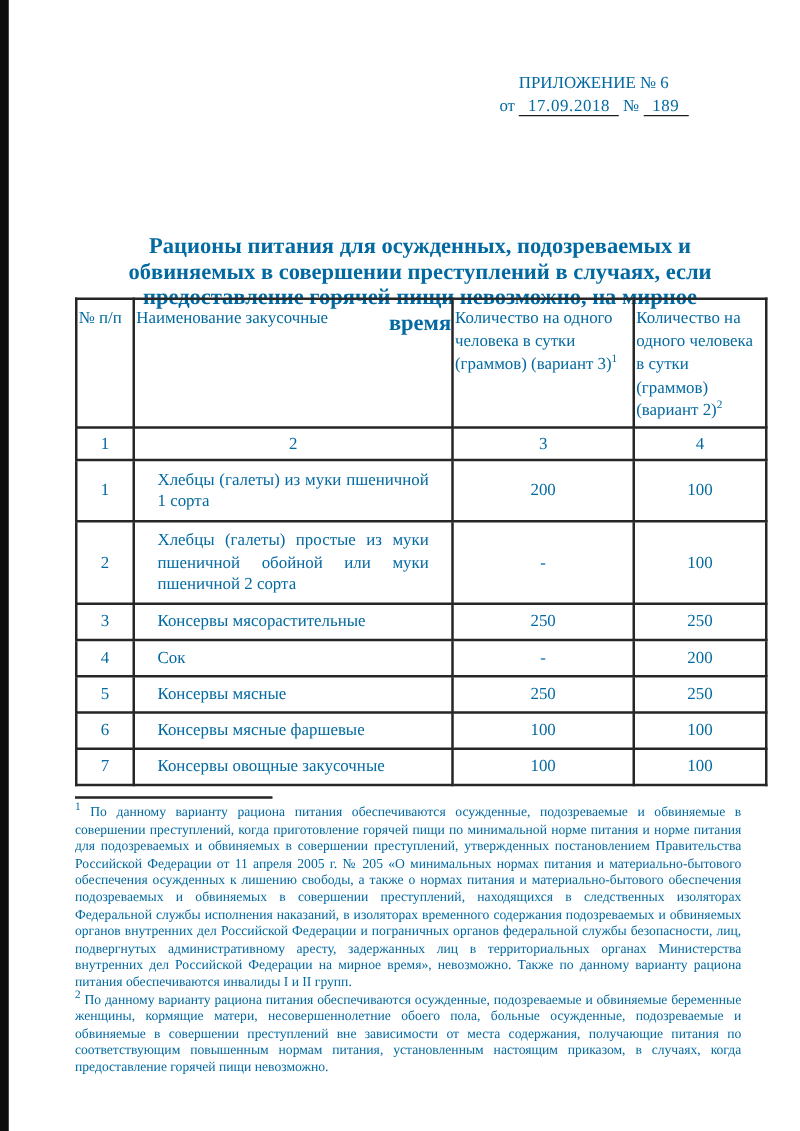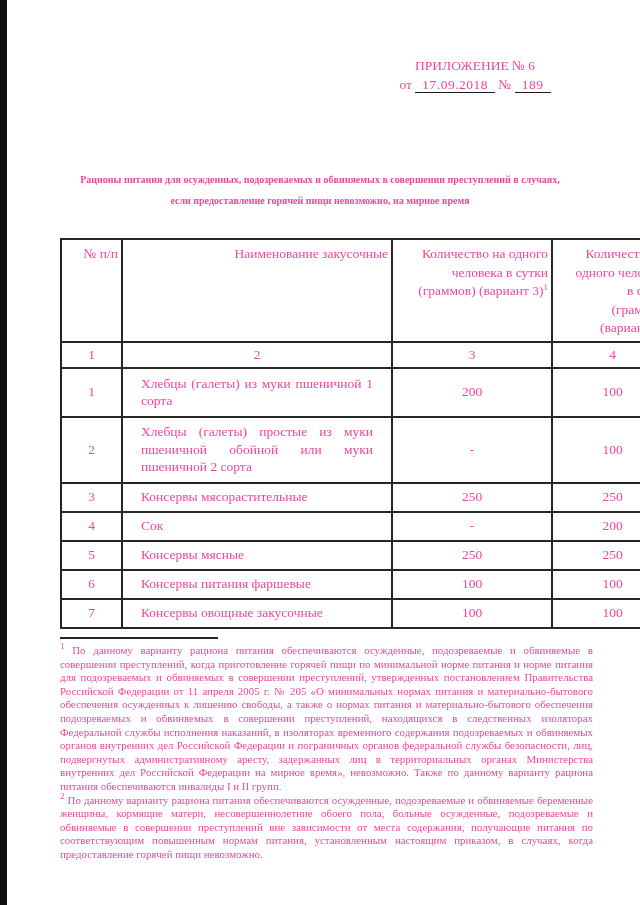--- a/index.html
+++ b/index.html
@@ -2,21 +2,21 @@
 <html><head>
 <meta charset="utf-8">
 <style>
   html, body { margin: 0; padding: 0; background: #e8e8e8; }
   .page {
     position: relative;
     width: 640px;
     height: 905px;
     background: #ffffff;
     font-family: "Liberation Serif", serif;
-    color: #ec4899;
+    color: #0369a1;
     overflow: hidden;
     margin: 0 auto;
   }
   .scan-edge {
     position: absolute;
     left: 0; top: 0;
     width: 7px; height: 905px;
     background: #0e0e0e;
   }
   .appendix {
@@ -28,43 +28,43 @@
     white-space: nowrap;
   }
   .u {
     border-bottom: 1.5px solid #1c1c1c;
     padding: 0 7px;
     letter-spacing: 0.5px;
   }
   .title {
     position: absolute;
     top: 170px; left: 80px; width: 480px;
-    margin: 0;
+    margin: 16px;
     text-align: center;
-    font-size: 10px;
+    font-size: 18px;
     font-weight: bold;
     line-height: 20.5px;
   }
   .ration-table {
     position: absolute;
     top: 238px; left: 60px;
     width: 528px;
     border-collapse: collapse;
     font-size: 13.5px;
     table-layout: fixed;
   }
   .ration-table th, .ration-table td {
     border: 2px solid #262626;
     overflow: hidden;
   }
   .ration-table th {
     vertical-align: top;
     font-weight: normal;
-    text-align: right;
-    padding: 5px 3px 3px 16px;
+    text-align: left;
+    padding: 5px 3px 3px 1px;
     line-height: 18.5px;
   }
   .ration-table th sup, .fn sup {
     font-size: 9px;
     line-height: 0;
   }
   .col-num   { width: 40px; }
   .col-name  { width: 249px; }
   .col-v1    { width: 139px; }
   .col-v2    { width: 100px; }
@@ -159,21 +159,21 @@
         <td class="c">200</td>
       </tr>
       <tr class="r-std">
         <td class="c">5</td>
         <td class="name">Консервы мясные</td>
         <td class="c">250</td>
         <td class="c">250</td>
       </tr>
       <tr class="r-std">
         <td class="c">6</td>
-        <td class="name">Консервы питания фаршевые</td>
+        <td class="name">Консервы мясные фаршевые</td>
         <td class="c">100</td>
         <td class="c">100</td>
       </tr>
       <tr class="r-std">
         <td class="c">7</td>
         <td class="name">Консервы овощные закусочные</td>
         <td class="c">100</td>
         <td class="c">100</td>
       </tr>
     </tbody>

